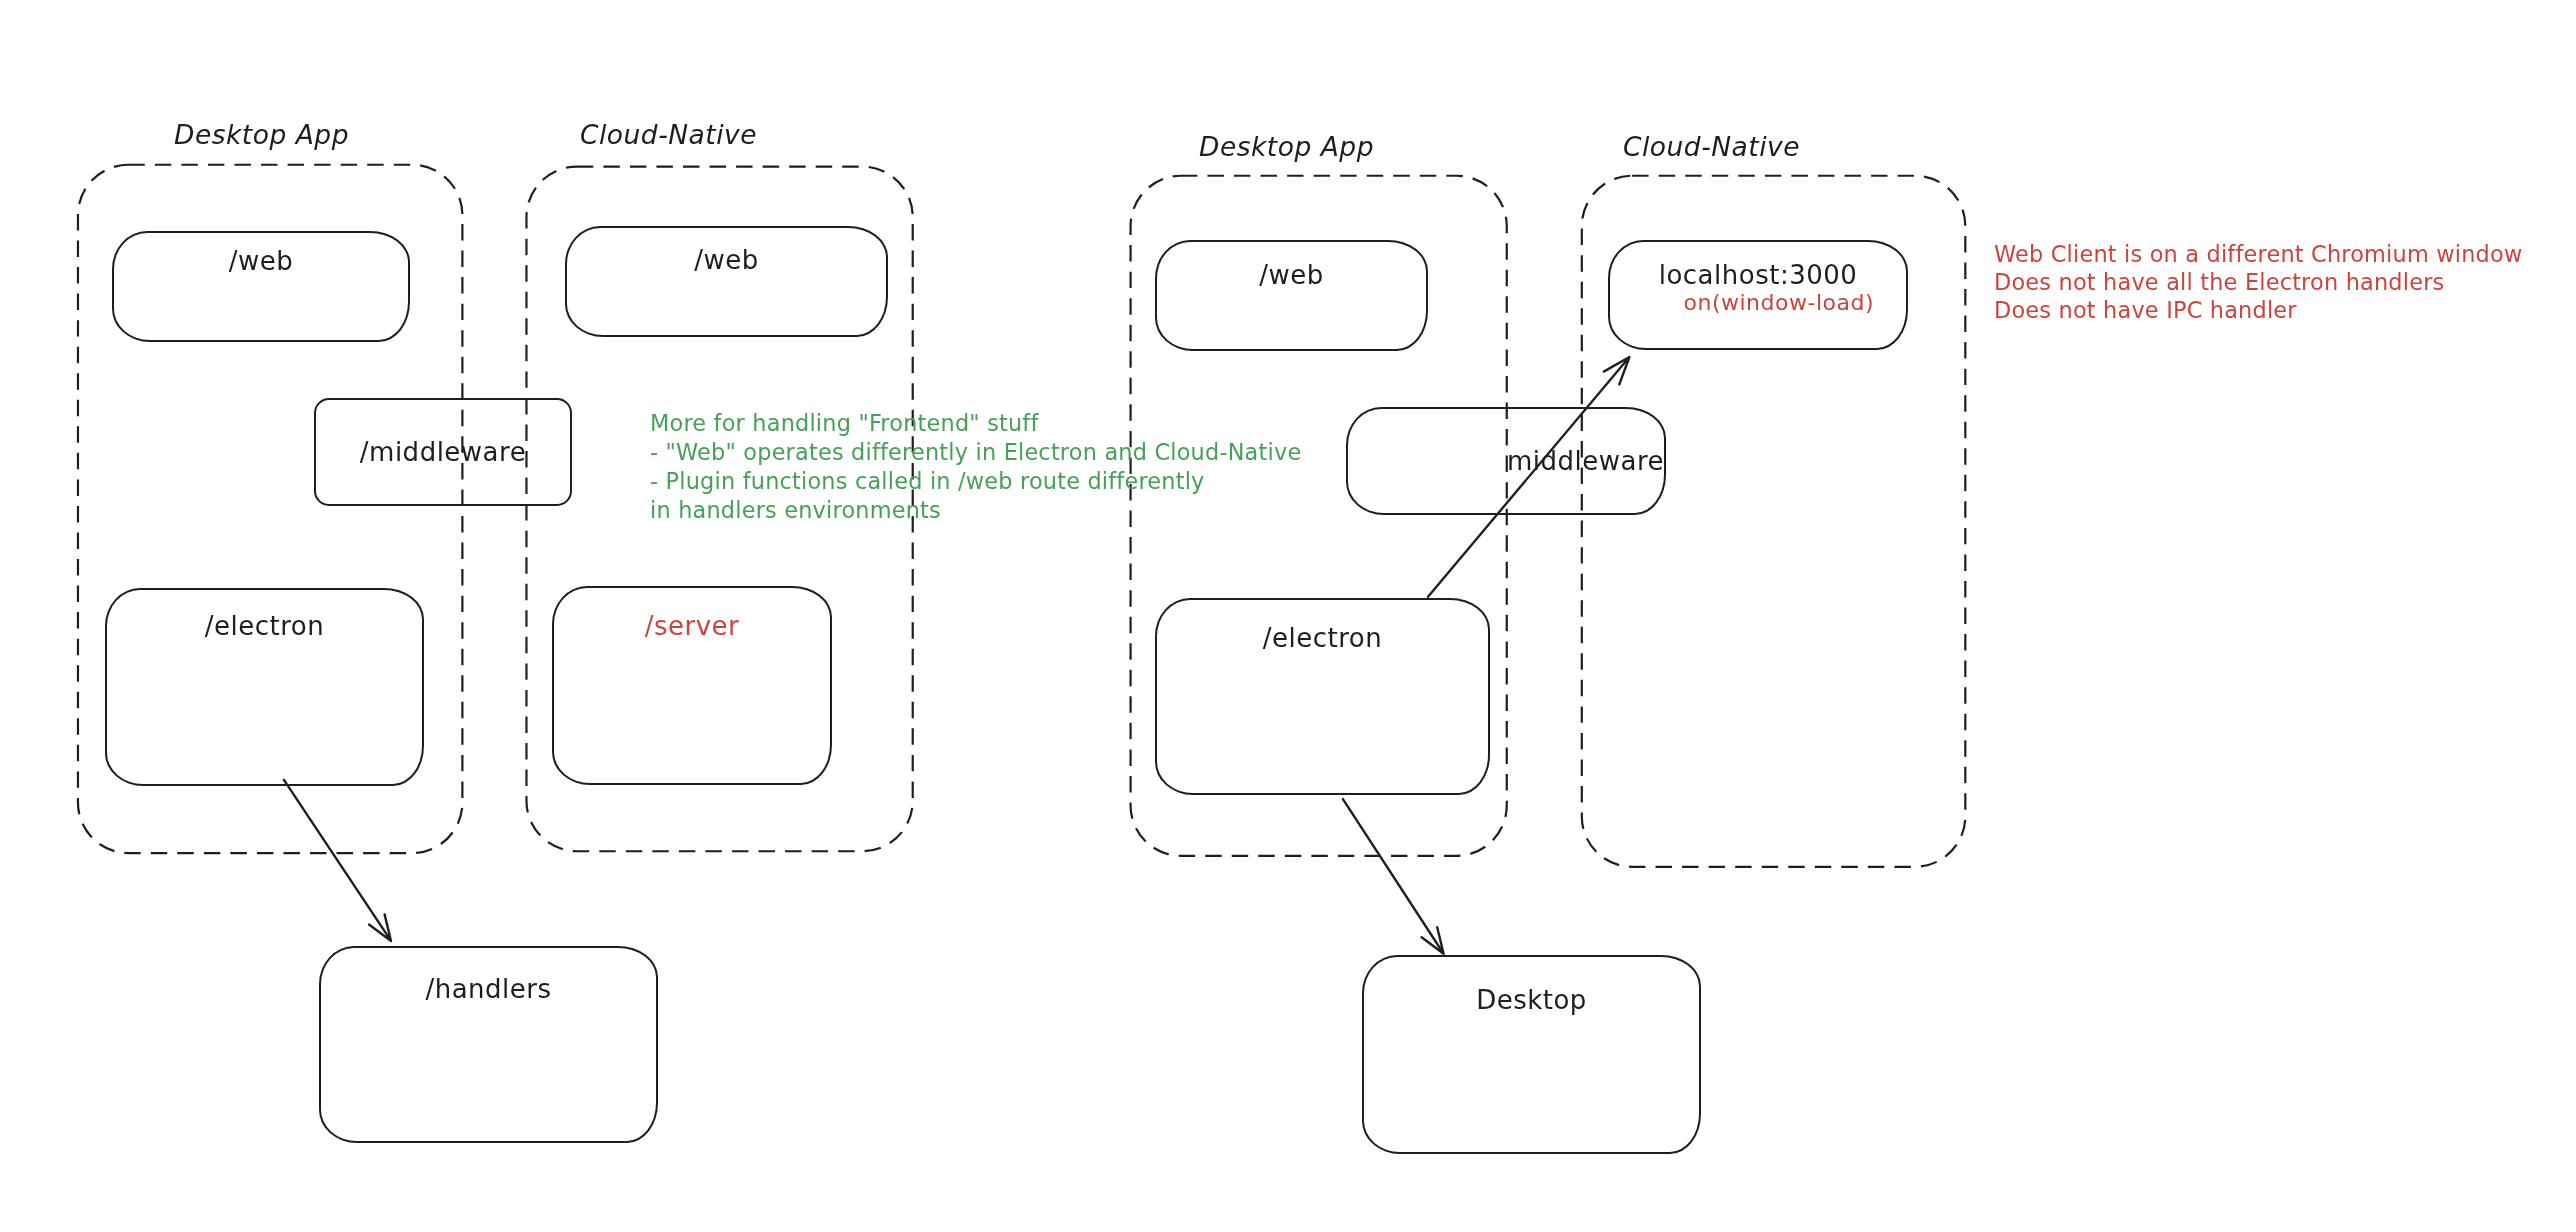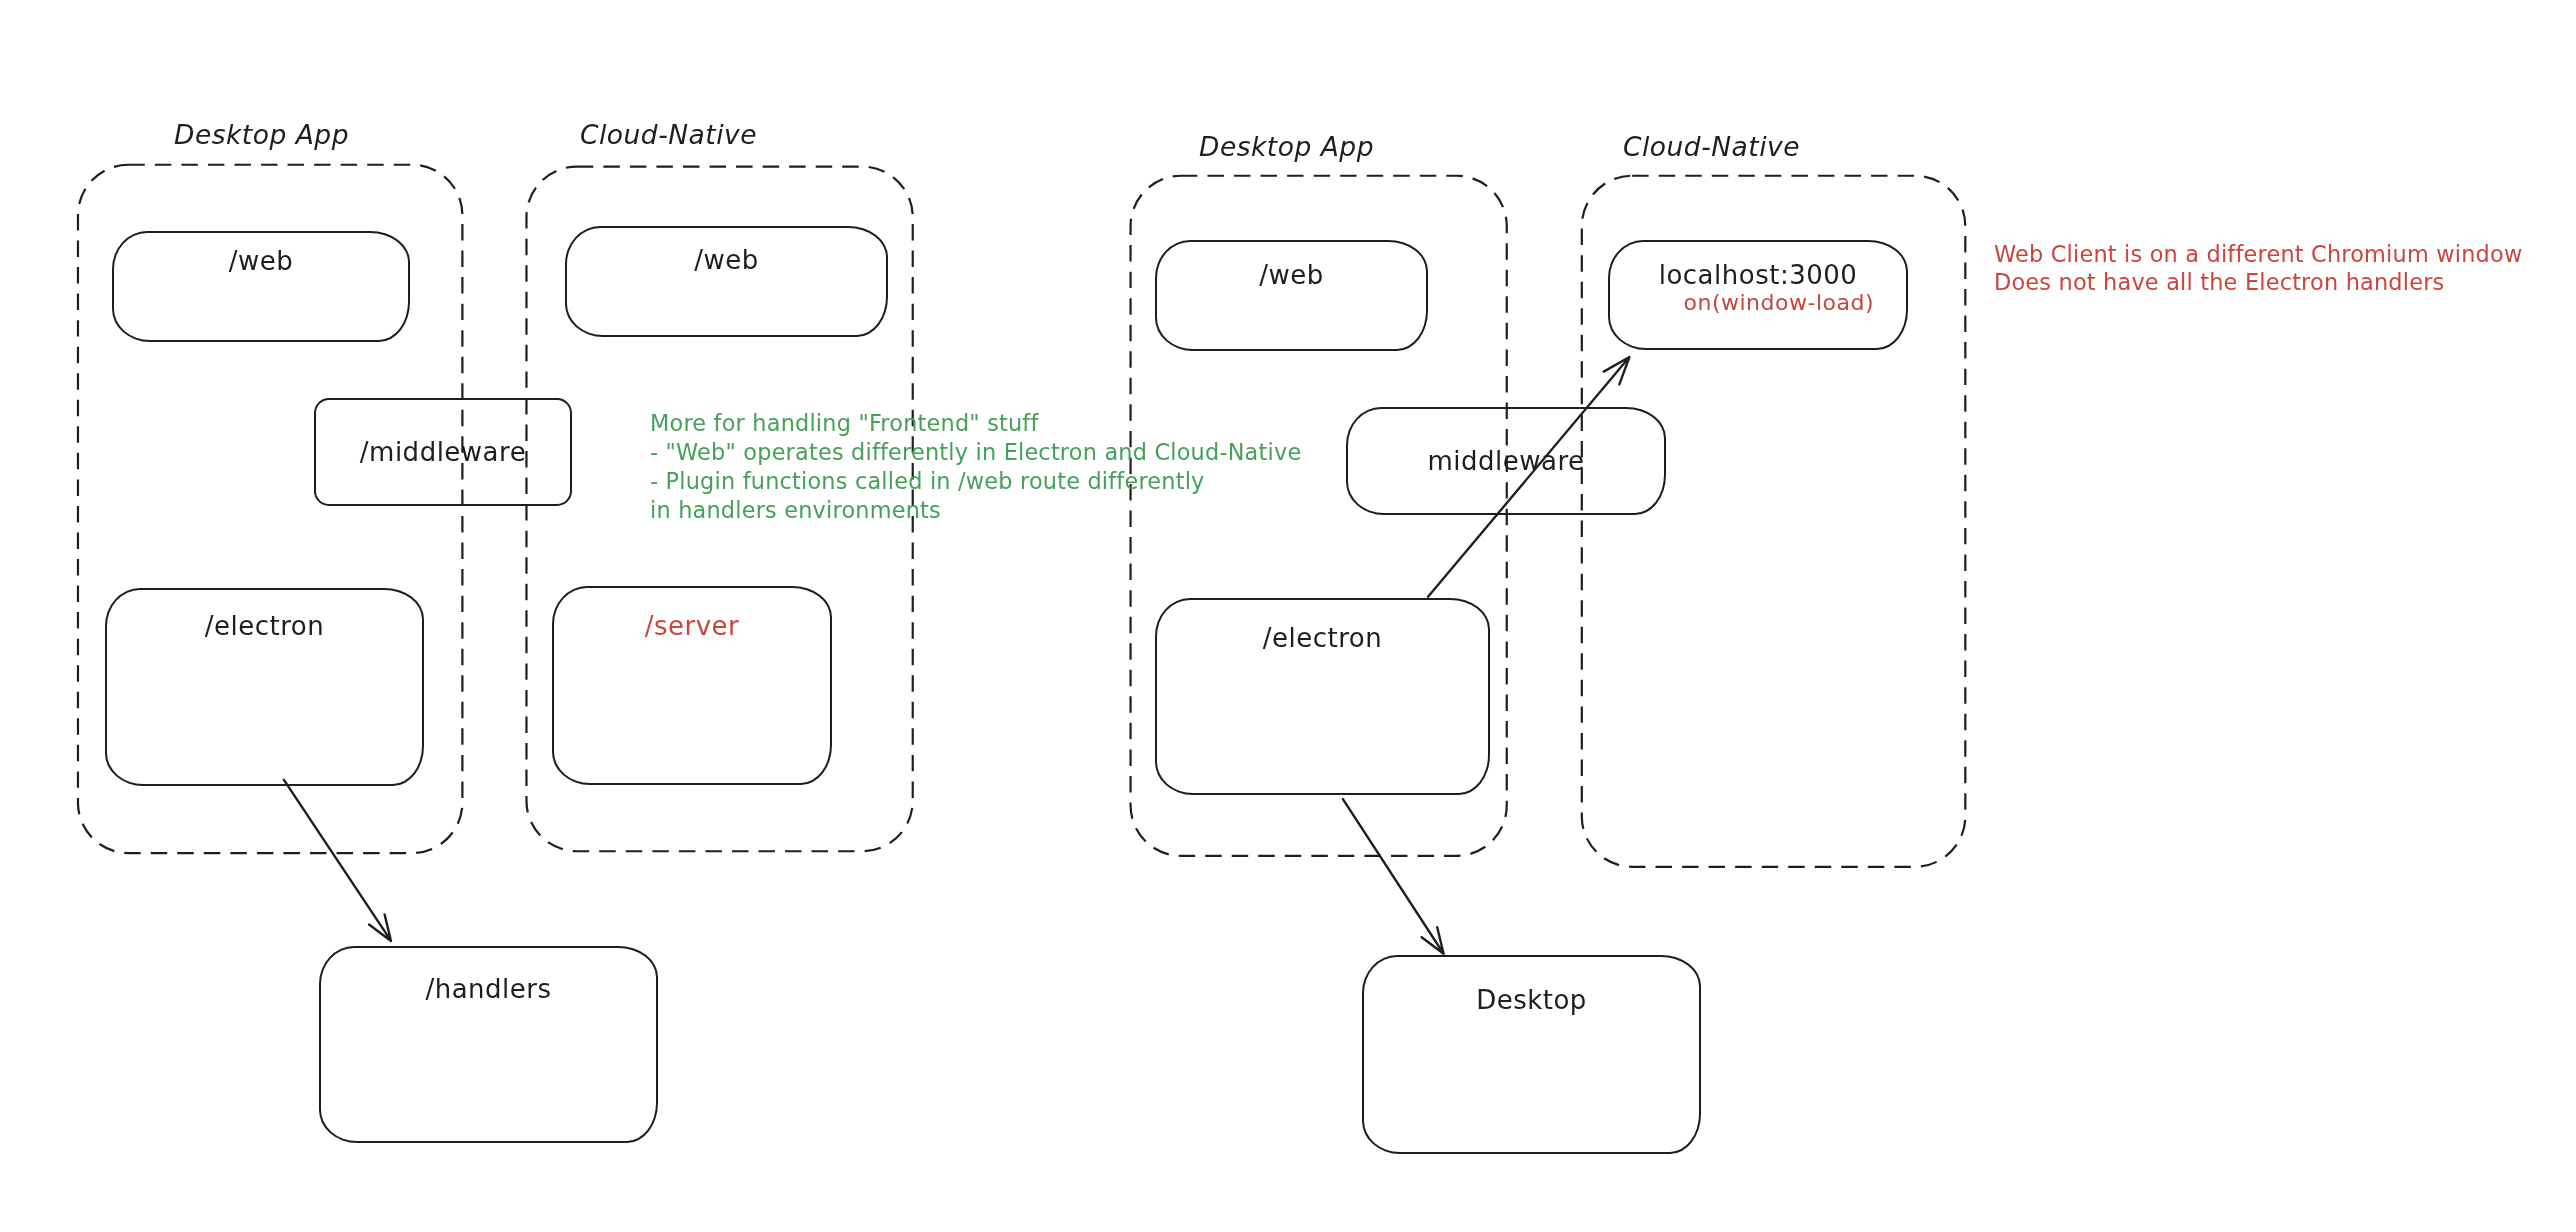--- a/index.html
+++ b/index.html
@@ -120,31 +120,32 @@
 
   <div class="sketch-box" style="left:1155px;top:240px;width:273px;height:111px;padding-top:18.3px;">
     <span class="box-label">/web</span>
   </div>
 
   <div class="sketch-box" style="left:1608px;top:240px;width:300px;height:110px;padding-top:18.3px;">
     <span class="box-label">localhost:3000</span>
     <span class="box-label red-text" style="font-size:22px;align-self:flex-end;padding-right:32px;margin-top:0;">on(window-load)</span>
   </div>
 
-  <div class="sketch-box v-center" style="left:1346px;top:407px;width:320px;height:108px;">
+  <div class="sketch-box v-center" style="left:1346px;top:407px;width:320px;height:108px;align-items:flex-end;">
     <span class="box-label">middleware</span>
   </div>
 
   <div class="sketch-box" style="left:1155px;top:598px;width:335px;height:197px;padding-top:23px;">
     <span class="box-label">/electron</span>
   </div>
 
   <div class="sketch-box" style="left:1362px;top:955px;width:339px;height:199px;padding-top:27.5px;">
     <span class="box-label">Desktop</span>
   </div>
 
   <div class="note note-red" style="left:1994px;top:240px;">
     <div>Web Client is on a different Chromium window</div>
     <div>Does not have all the Electron handlers</div>
+    <div>Does not have IPC handler</div>
   </div>
 
 </div>
 
 
 </body></html>

